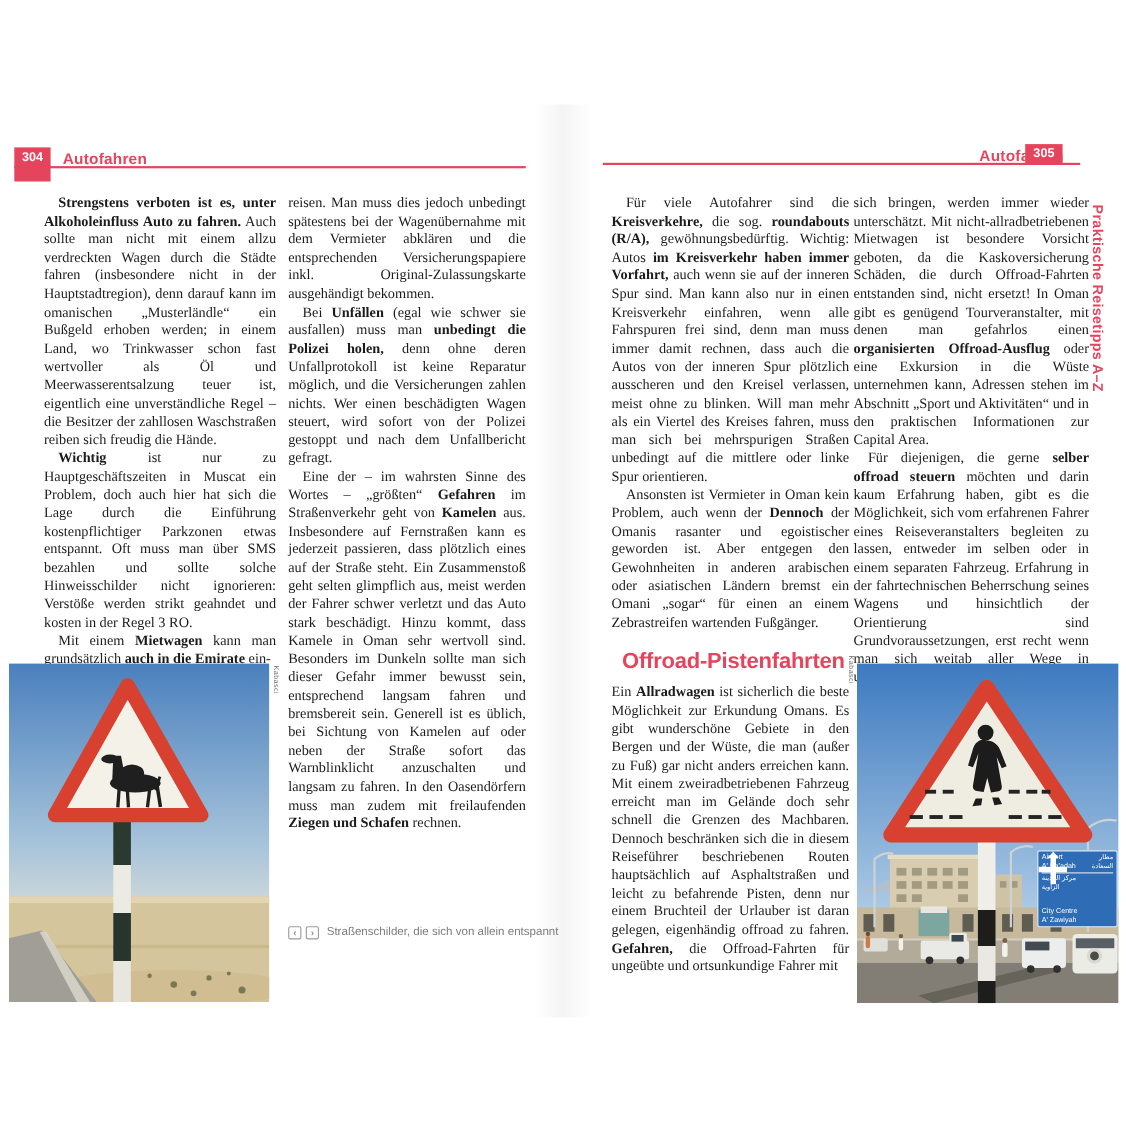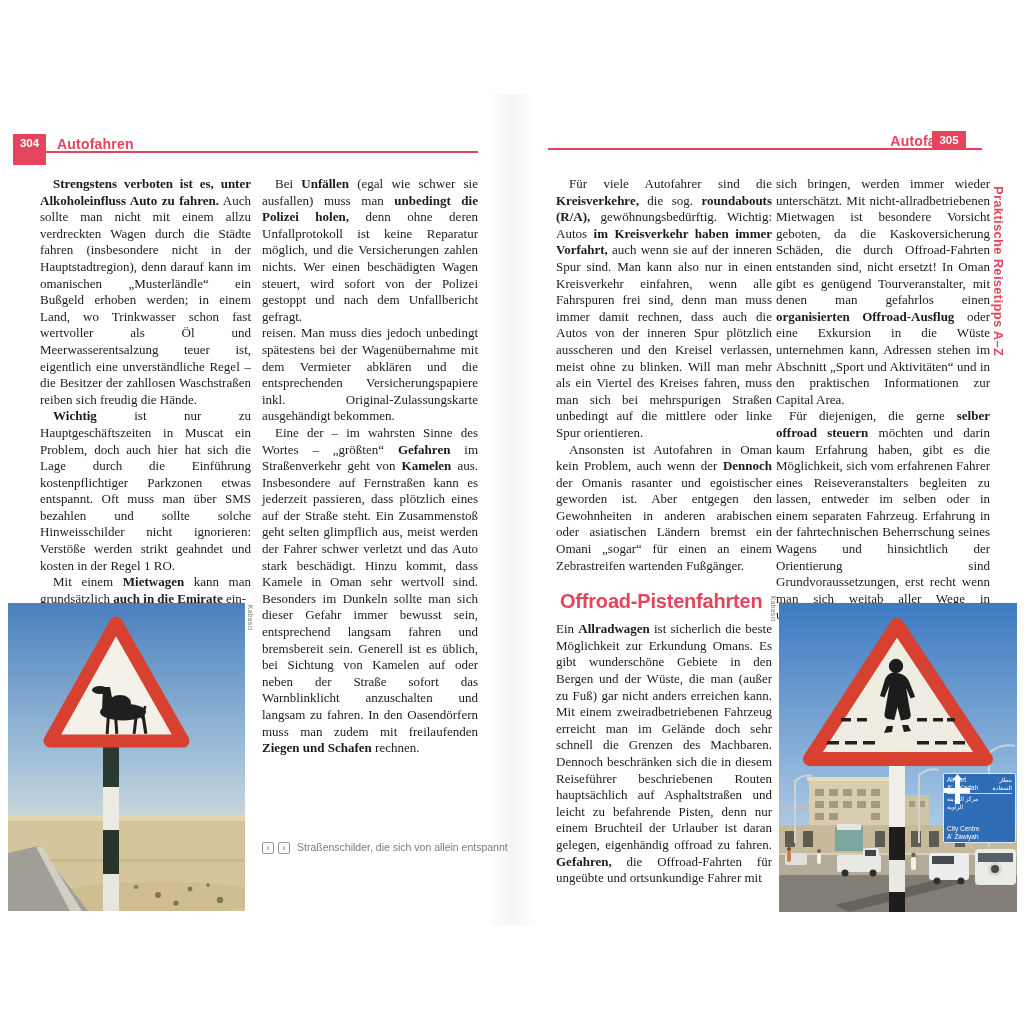--- a/index.html
+++ b/index.html
@@ -25,21 +25,21 @@
   .col{position:absolute;top:176px;}
   #col-0{left:40px;width:211px;}
   #col-1{left:262px;width:216px;}
   #col-2{left:556px;width:216px;}
   #col-3{left:776px;width:214px;}
   .para{margin:0;text-align:justify;font:13px/16.6px "Liberation Serif",serif;color:var(--ink);
         hyphens:auto;-webkit-hyphens:auto;}
   .para.indent{text-indent:13px;}
   .para b{font-weight:bold;}
   .section-heading{margin:16px 4px 9px;font:bold 20px/22px "Liberation Sans",sans-serif;
-                   color:var(--accent);letter-spacing:-.2px;}
+                   color:var(--accent);letter-spacing:-.2px;text-align:right;}
   
   .caption{position:absolute;left:262px;top:841px;display:flex;align-items:center;gap:4px;}
   .cap-icon{width:12px;height:12px;border:1px solid #9a9a9a;border-radius:2px;color:#8d8d8d;
             font:bold 9px/11px "Liberation Sans",sans-serif;text-align:center;box-sizing:border-box;}
   .cap-text{font:10.5px/13px "Liberation Sans",sans-serif;color:#7c7c7c;margin-left:3px;}
   
   .photo{position:absolute;top:603px;overflow:hidden;}
   #photo-left{left:8px;width:237px;height:308px;}
   #photo-right{left:779px;width:238px;height:309px;}
   .photo svg{position:absolute;left:0;top:0;}
@@ -75,31 +75,31 @@
   <div class="rule" id="rule-left"></div>
 
   <div class="hdr" id="hdr-right">Autofahren</div>
   <div class="pageno" id="pn-right">305</div>
   <div class="rule" id="rule-right"></div>
 
   <div class="side-tab">Praktische Reisetipps A–Z</div>
 
   <div class="col" id="col-0">
       <p class="para indent"><b>Strengstens verboten ist es, unter Alkoholeinfluss Auto zu fahren.</b><span> Auch sollte man nicht mit einem allzu verdreckten Wagen durch die Städte fahren (insbesondere nicht in der Hauptstadtregion), denn darauf kann im omanischen „Musterländle“ ein Bußgeld erhoben werden; in einem Land, wo Trinkwasser schon fast wertvoller als Öl und Meerwasserentsalzung teuer ist, eigentlich eine unverständliche Regel – die Besitzer der zahllosen Waschstraßen reiben sich freudig die Hände.</span></p>
-      <p class="para indent"><b>Wichtig</b><span> ist nur zu Hauptgeschäftszeiten in Muscat ein Problem, doch auch hier hat sich die Lage durch die Einführung kostenpflichtiger Parkzonen etwas entspannt. Oft muss man über SMS bezahlen und sollte solche Hinweisschilder nicht ignorieren: Verstöße werden strikt geahndet und kosten in der Regel 1 RO.</span></p>
+      <p class="para indent"><b>Wichtig</b><span> ist nur zu Hauptgeschäftszeiten in Muscat ein Problem, doch auch hier hat sich die Lage durch die Einführung kostenpflichtiger Parkzonen etwas entspannt. Oft muss man über SMS bezahlen und sollte solche Hinweisschilder nicht ignorieren: Verstöße werden strikt geahndet und kosten in der Regel 3 RO.</span></p>
       <p class="para indent"><span>Mit einem </span><b>Mietwagen</b><span> kann man grundsätzlich </span><b>auch in die Emirate</b><span> ein-</span></p>
     </div>
   <div class="col" id="col-1">
+      <p class="para"><span>reisen. Man muss dies jedoch unbedingt spätestens bei der Wagenübernahme mit dem Vermieter abklären und die entsprechenden Versicherungspapiere inkl. Original-Zulassungskarte ausgehändigt bekommen.</span></p>
       <p class="para indent"><span>Bei </span><b>Unfällen</b><span> (egal wie schwer sie ausfallen) muss man </span><b>unbedingt die Polizei holen,</b><span> denn ohne deren Unfallprotokoll ist keine Reparatur möglich, und die Versicherungen zahlen nichts. Wer einen beschädigten Wagen steuert, wird sofort von der Polizei gestoppt und nach dem Unfallbericht gefragt.</span></p>
-      <p class="para"><span>reisen. Man muss dies jedoch unbedingt spätestens bei der Wagenübernahme mit dem Vermieter abklären und die entsprechenden Versicherungspapiere inkl. Original-Zulassungskarte ausgehändigt bekommen.</span></p>
       <p class="para indent"><span>Eine der – im wahrsten Sinne des Wortes – „größten“ </span><b>Gefahren</b><span> im Straßenverkehr geht von </span><b>Kamelen</b><span> aus. Insbesondere auf Fernstraßen kann es jederzeit passieren, dass plötzlich eines auf der Straße steht. Ein Zusammenstoß geht selten glimpflich aus, meist werden der Fahrer schwer verletzt und das Auto stark beschädigt. Hinzu kommt, dass Kamele in Oman sehr wertvoll sind. Besonders im Dunkeln sollte man sich dieser Gefahr immer bewusst sein, entsprechend langsam fahren und bremsbereit sein. Generell ist es üblich, bei Sichtung von Kamelen auf oder neben der Straße sofort das Warnblinklicht anzuschalten und langsam zu fahren. In den Oasendörfern muss man zudem mit freilaufenden </span><b>Ziegen und Schafen</b><span> rechnen.</span></p>
     </div>
   <div class="col" id="col-2">
       <p class="para indent"><span>Für viele Autofahrer sind die </span><b>Kreisverkehre,</b><span> die sog. </span><b>roundabouts (R/A),</b><span> gewöhnungsbedürftig. Wichtig: Autos </span><b>im Kreisverkehr haben immer Vorfahrt,</b><span> auch wenn sie auf der inneren Spur sind. Man kann also nur in einen Kreisverkehr einfahren, wenn alle Fahrspuren frei sind, denn man muss immer damit rechnen, dass auch die Autos von der inneren Spur plötzlich ausscheren und den Kreisel verlassen, meist ohne zu blinken. Will man mehr als ein Viertel des Kreises fahren, muss man sich bei mehrspurigen Straßen unbedingt auf die mittlere oder linke Spur orientieren.</span></p>
-      <p class="para indent"><span>Ansonsten ist Autofahren in Oman kein Problem, auch wenn der </span><b>Dennoch</b><span> der Omanis rasanter und egoistischer geworden ist. Aber entgegen den Gewohnheiten in anderen arabischen oder asiatischen Ländern bremst ein Omani „sogar“ für einen an einem Zebrastreifen wartenden Fußgänger.</span></p>
+      <p class="para indent"><span>Ansonsten ist Vermieter in Oman kein Problem, auch wenn der </span><b>Dennoch</b><span> der Omanis rasanter und egoistischer geworden ist. Aber entgegen den Gewohnheiten in anderen arabischen oder asiatischen Ländern bremst ein Omani „sogar“ für einen an einem Zebrastreifen wartenden Fußgänger.</span></p>
       <h2 class="section-heading">Offroad-Pistenfahrten</h2>
       <p class="para"><span>Ein </span><b>Allradwagen</b><span> ist sicherlich die beste Möglichkeit zur Erkundung Omans. Es gibt wunderschöne Gebiete in den Bergen und der Wüste, die man (außer zu Fuß) gar nicht anders erreichen kann. Mit einem zweiradbetriebenen Fahrzeug erreicht man im Gelände doch sehr schnell die Grenzen des Machbaren. Dennoch beschränken sich die in diesem Reiseführer beschriebenen Routen hauptsächlich auf Asphaltstraßen und leicht zu befahrende Pisten, denn nur einem Bruchteil der Urlauber ist daran gelegen, eigenhändig offroad zu fahren. </span><b>Gefahren,</b><span> die Offroad-Fahrten für ungeübte und ortsunkundige Fahrer mit</span></p>
     </div>
   <div class="col" id="col-3">
       <p class="para"><span>sich bringen, werden immer wieder unterschätzt. Mit nicht-allradbetriebenen Mietwagen ist besondere Vorsicht geboten, da die Kaskoversicherung Schäden, die durch Offroad-Fahrten entstanden sind, nicht ersetzt! In Oman gibt es genügend Tourveranstalter, mit denen man gefahrlos einen </span><b>organisierten Offroad-Ausflug</b><span> oder eine Exkursion in die Wüste unternehmen kann, Adressen stehen im Abschnitt „Sport und Aktivitäten“ und in den praktischen Informationen zur Capital Area.</span></p>
       <p class="para indent"><span>Für diejenigen, die gerne </span><b>selber offroad steuern</b><span> möchten und darin kaum Erfahrung haben, gibt es die Möglichkeit, sich vom erfahrenen Fahrer eines Reiseveranstalters begleiten zu lassen, entweder im selben oder in einem separaten Fahrzeug. Erfahrung in der fahrtechnischen Beherrschung seines Wagens und hinsichtlich der Orientierung sind Grundvoraussetzungen, erst recht wenn man sich weitab aller Wege in unbesiedelte Gebiete vorwagen möchte.</span></p>
     </div>
 
   <div class="caption">
     <span class="cap-icon">‹</span>

